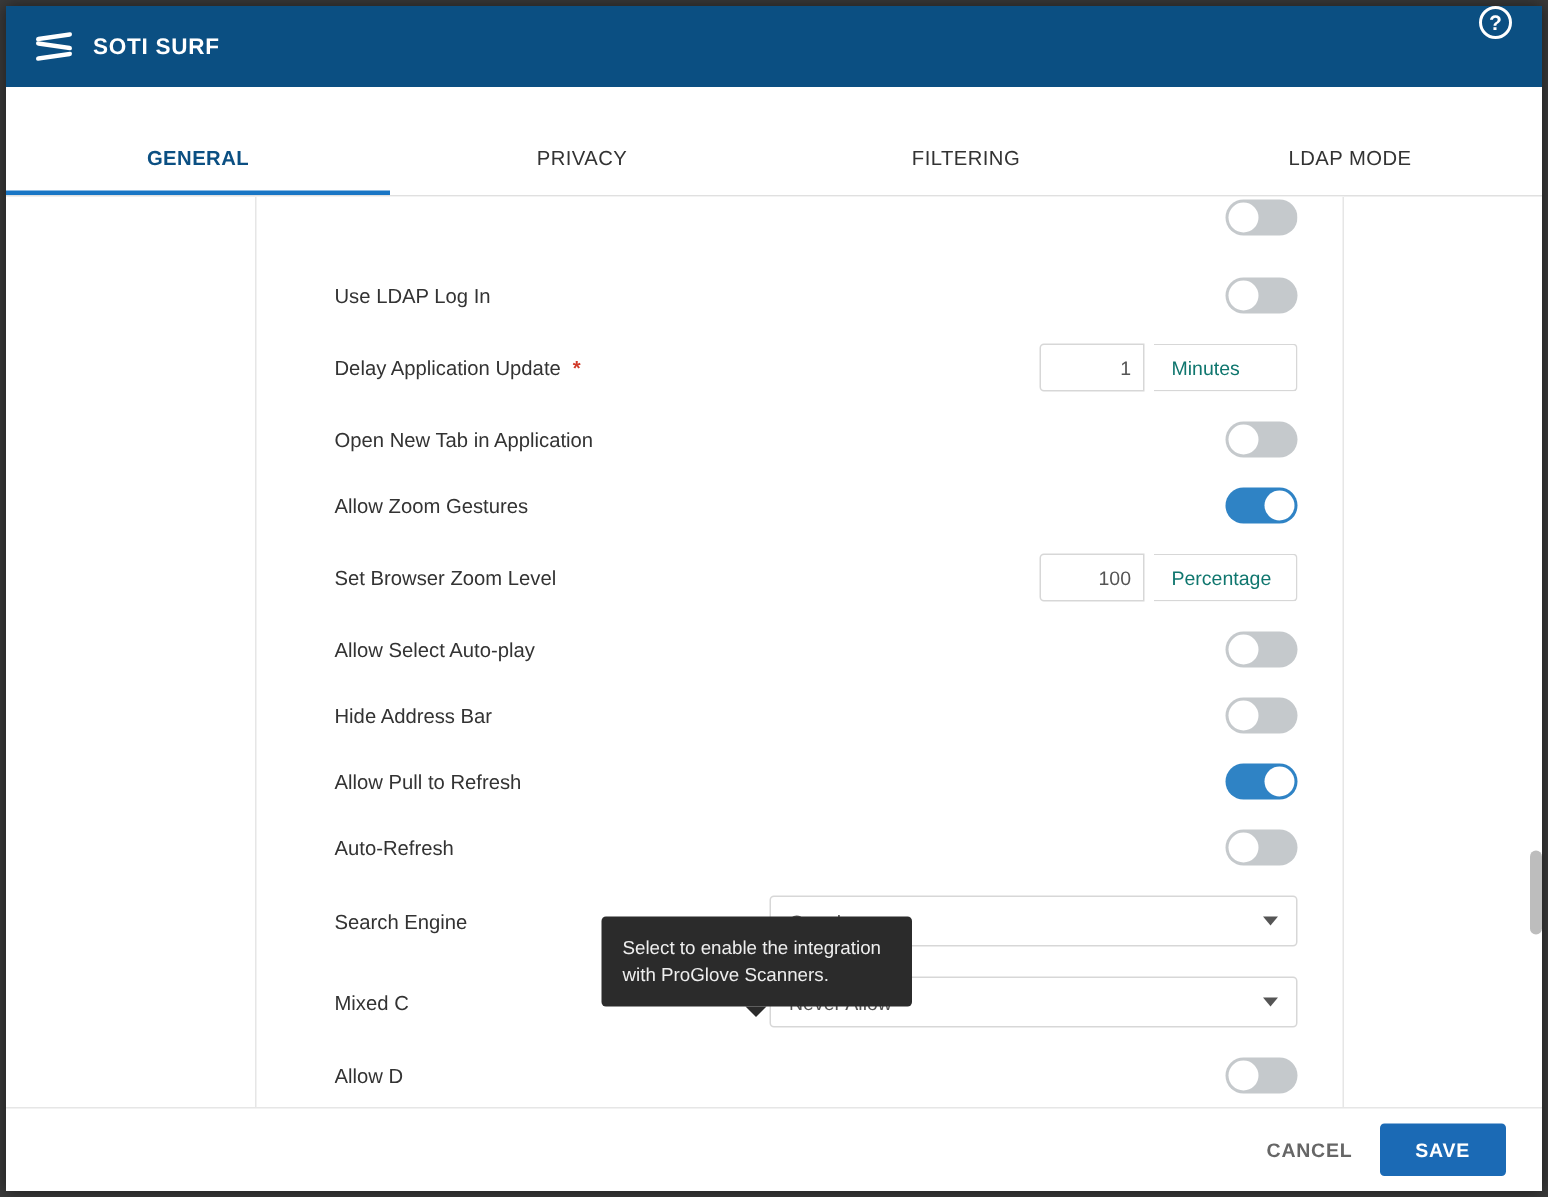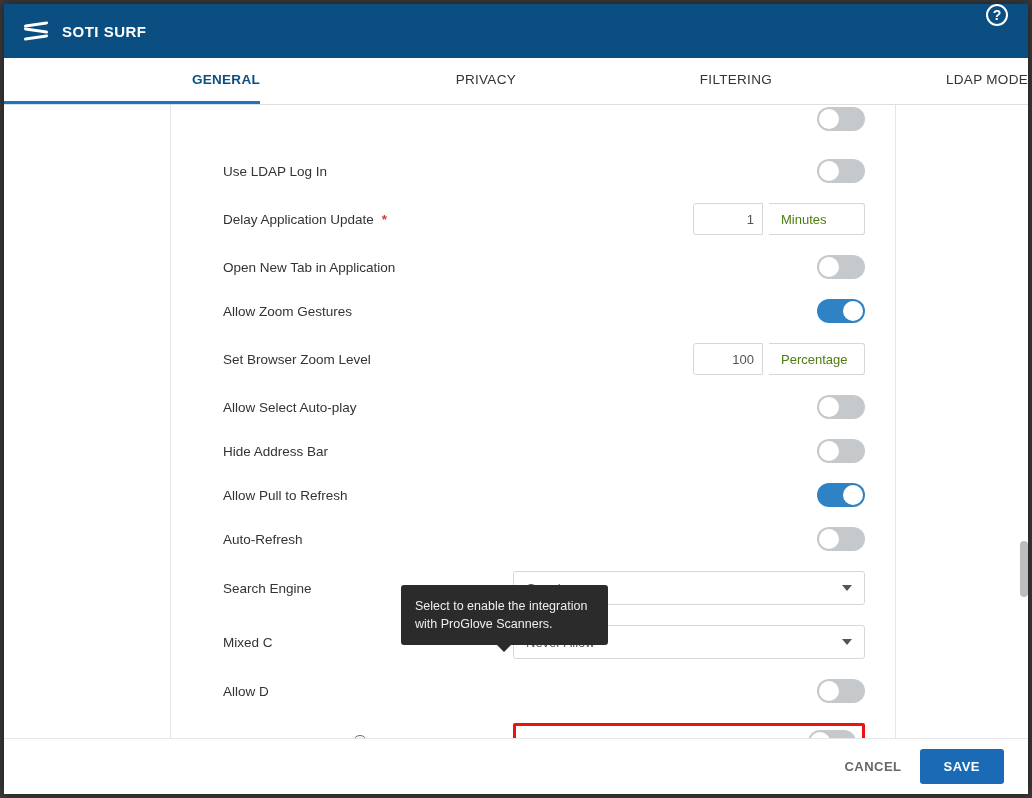--- a/index.html
+++ b/index.html
@@ -22,22 +22,22 @@
   .title { font-weight: 600; font-size: 15px; letter-spacing: .5px; }
   .help-icon {
     width: 22px; height: 22px; border: 2px solid #fff; border-radius: 50%;
     display: flex; align-items: center; justify-content: center; font-size: 14px; font-weight: 600;
     cursor: pointer;
   }
   .tabs {
     display: flex; border-bottom: 1px solid #e0e0e0; background:#fff;
   }
   .tab {
-    flex:1; text-align:right; padding: 14px 0; font-size: 13.5px; color:#333;
-    font-weight: 500; cursor:pointer; letter-spacing:.3px;
+    flex:1; text-align:center; padding: 14px 0; font-size: 13.5px; color:#333;
+    font-weight: 500; cursor:pointer; letter-spacing:.3px;margin-top:26px;
   }
   .tab.active {
     color: #0b4f82; border-bottom: 3px solid #1976c5; font-weight:600;
   }
   .panel {
     position:absolute; top:0; bottom:0; left:166px; width:726px;
     background:#fff; border:1px solid #e6e6e6; border-top:none; border-bottom:none;
     padding: 0 30px 20px 52px;
   }
   .row {
@@ -61,21 +61,21 @@
   .toggle-wrap { display:flex; justify-content:flex-end; flex:1;}
   .toggle-wrap.highlight {
     border:3px solid #e11; padding:4px 6px; border-radius:2px;
   }
   .num-input {
     width:70px; height:32px; border:1px solid #d7d7d7; border-radius:3px 0 0 3px;
     text-align:right; padding:0 8px; font-size:13px; color:#555;
   }
   .unit-box {
     height:32px; border:1px solid #d7d7d7; border-left:none; border-radius:0 3px 3px 0;
-    padding:0 12px; display:flex; align-items:center; font-size:13px; color:#4d7c0f; min-width:96px;
+    padding:0 12px; display:flex; align-items:center; font-size:13px; color:#0f766e; min-width:96px;
     background:#fff;
   }
   .select {
     width:100%; height:34px; border:1px solid #d7d7d7; border-radius:3px;
     display:flex; align-items:center; justify-content:space-between; padding:0 12px;
     font-size:13px; color:#555; cursor:pointer; background:#fff;
   }
   .chev { width:0;height:0;border-left:5px solid transparent;border-right:5px solid transparent;border-top:6px solid #555;}
   .info-icon {
     width:14px;height:14px;border:1px solid #666;border-radius:50%;

